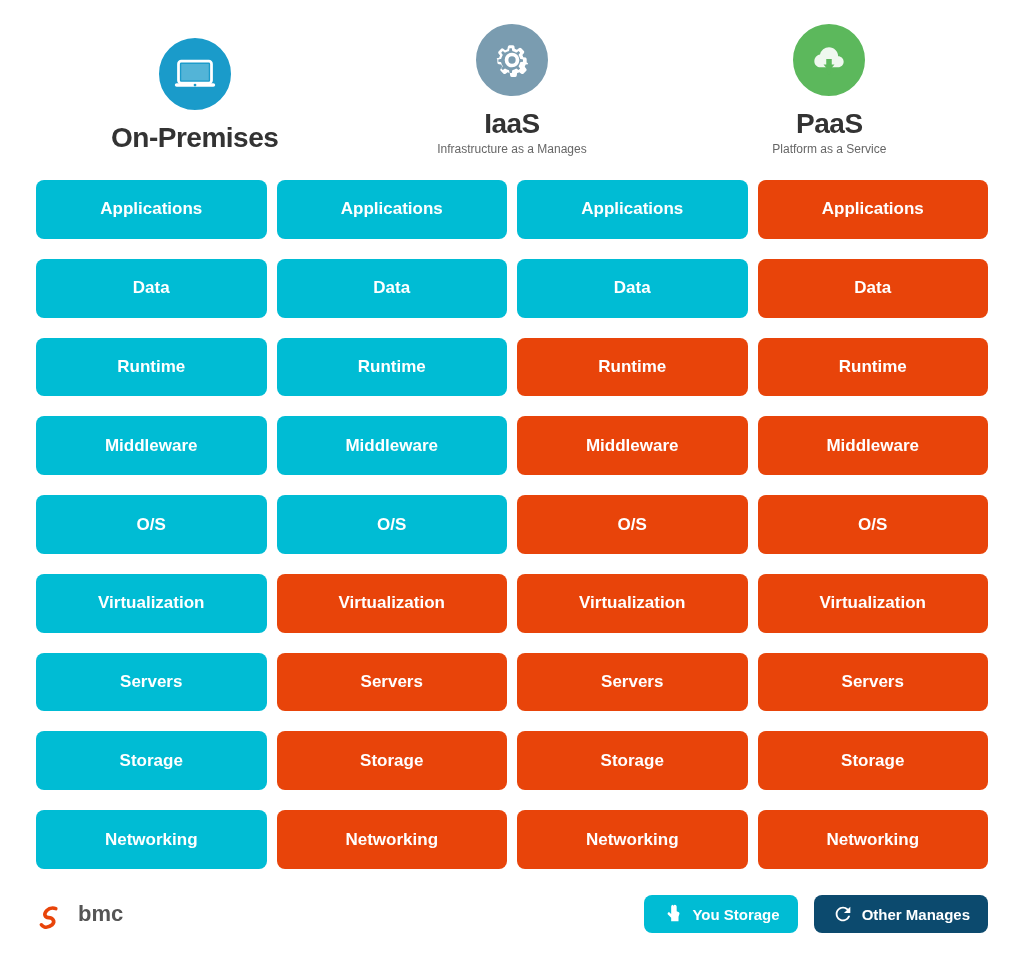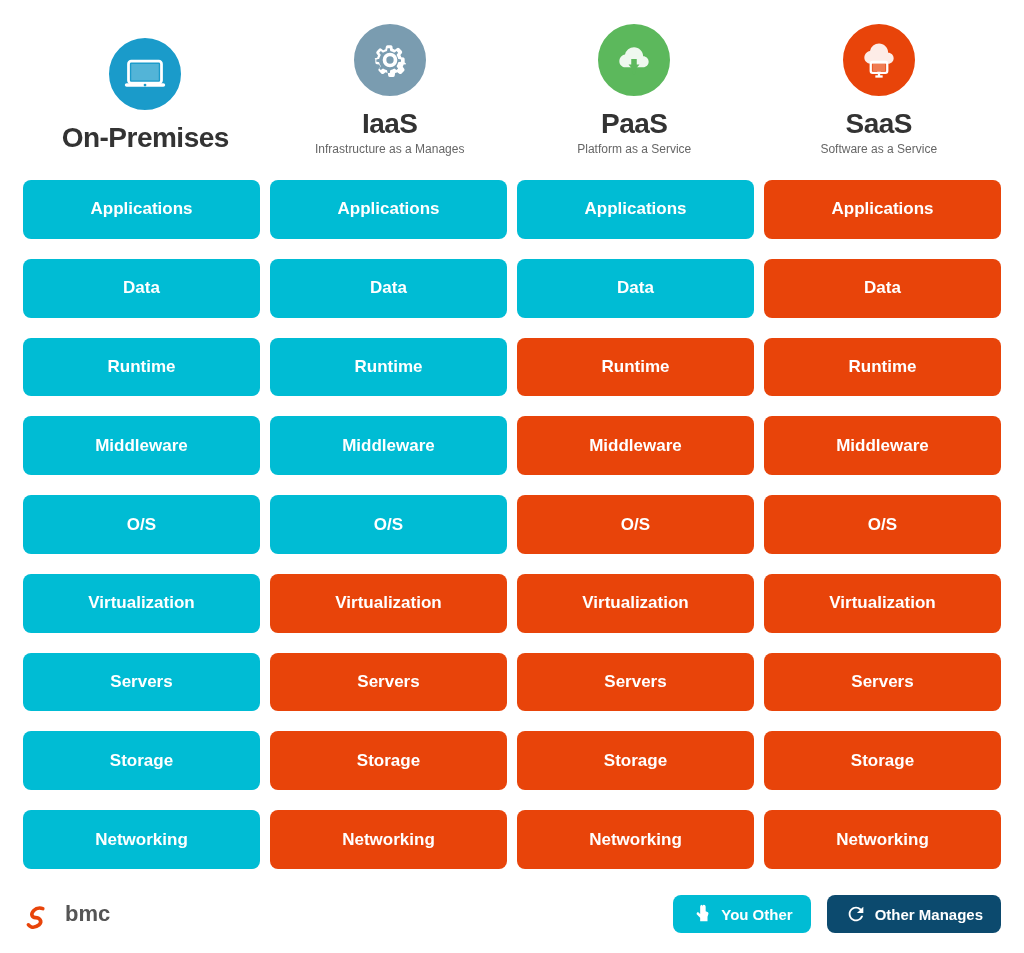--- a/index.html
+++ b/index.html
@@ -7,21 +7,21 @@
       background: #fff;
       font-family: 'Arial', sans-serif;
       width: 1024px;
       height: 953px;
       overflow: hidden;
       position: relative;
     }
     .container {
       width: 1024px;
       height: 953px;
-      padding: 20px 23px;
+      padding: 20px 36px;
       display: flex;
       flex-direction: column;
     }
     
     .header {
       display: flex;
       justify-content: space-around;
       align-items: flex-end;
       margin-bottom: 16px;
       padding-bottom: 8px;
@@ -179,35 +179,20 @@
         <svg viewBox="0 0 48 48">
           <path d="M34 20c0-5.5-4.5-10-10-10a10 10 0 00-9.8 8.1C10.7 18.7 8 21.7 8 25.3c0 3.7 3 6.7 6.7 6.7H34c3.3 0 6-2.7 6-6s-2.7-6-6-6z" fill="#fff" opacity="0.9"></path>
           <polygon points="24,36 18,29 21,29 21,23 27,23 27,29 30,29" fill="#5cb85c"></polygon>
           <line x1="24" y1="36" x2="24" y2="40" stroke="#5cb85c" stroke-width="3"></line>
         </svg>
       </div>
       <div class="col-title">PaaS</div>
       <div class="col-subtitle">Platform as a Service</div>
     </div>
 
-    <div class="header-col">
-      <div class="icon-circle ic-orange">
-
-        <svg viewBox="0 0 48 48">
-          <path d="M34 16c0-5.5-4.5-10-10-10a10 10 0 00-9.8 8.1C10.7 14.7 8 17.7 8 21.3c0 3.7 3 6.7 6.7 6.7H34c3.3 0 6-2.7 6-6s-2.7-6-6-6z" fill="#fff" opacity="0.9"></path>
-          <rect x="15" y="26" width="18" height="12" rx="2" fill="none" stroke="#fff" stroke-width="2.5"></rect>
-          <rect x="17" y="28" width="14" height="8" fill="rgba(255,255,255,0.3)"></rect>
-          <line x1="22" y1="38" x2="26" y2="38" stroke="#fff" stroke-width="2.5"></line>
-          <line x1="24" y1="38" x2="24" y2="42" stroke="#fff" stroke-width="2.5"></line>
-          <line x1="20" y1="42" x2="28" y2="42" stroke="#fff" stroke-width="2.5"></line>
-        </svg>
-      </div>
-      <div class="col-title">SaaS</div>
-      <div class="col-subtitle">Software as a Service</div>
-    </div>
   </div>
 
   <div class="grid" id="grid">
   <div class="grid-col">
         <div class="cell cell-blue">Applications</div>
         <div class="cell cell-blue">Data</div>
         <div class="cell cell-blue">Runtime</div>
         <div class="cell cell-blue">Middleware</div>
         <div class="cell cell-blue">O/S</div>
         <div class="cell cell-blue">Virtualization</div>
@@ -259,21 +244,21 @@
         <path d="M6 32 C6 32 10 38 18 32 C22 28 18 24 14 24 C10 24 8 20 12 16 C16 12 22 14 22 14" fill="none" stroke="#e8440a" stroke-width="4" stroke-linecap="round"></path>
       </svg>
       <span class="bmc-text">bmc</span>
     </div>
     <div class="legend">
       <div class="legend-item legend-blue">
 
         <svg viewBox="0 0 24 24">
           <path d="M12 2C11 2 10 3 10 4v8L8.5 10.5C8 10 7 10 6.5 10.5S6 12 6.5 12.5L10 16v4h8v-5l1-3c.3-1-.2-2-1.2-2.3L16 9V4c0-1-1-2-2-2s-2 1-2 2V2z" fill="#fff"></path>
         </svg>
-        <span>You Other</span>
+        <span>You Storage</span>
       </div>
       <div class="legend-item legend-orange">
 
         <svg viewBox="0 0 24 24">
           <path d="M17.65 6.35A7.958 7.958 0 0012 4c-4.42 0-7.99 3.58-7.99 8s3.57 8 7.99 8c3.73 0 6.84-2.55 7.73-6h-2.08A5.99 5.99 0 0112 18c-3.31 0-6-2.69-6-6s2.69-6 6-6c1.66 0 3.14.69 4.22 1.78L13 11h7V4l-2.35 2.35z" fill="#fff"></path>
         </svg>
         <span>Other Manages</span>
       </div>
     </div>
   </div>

